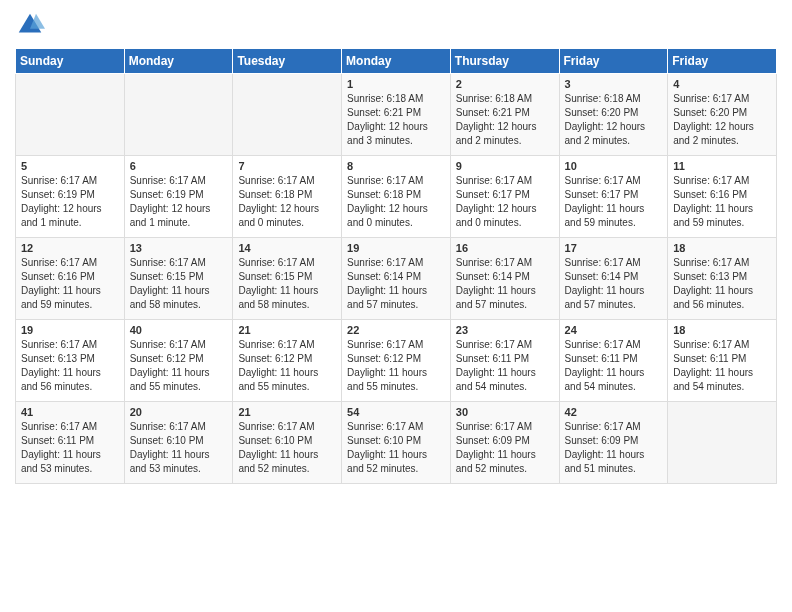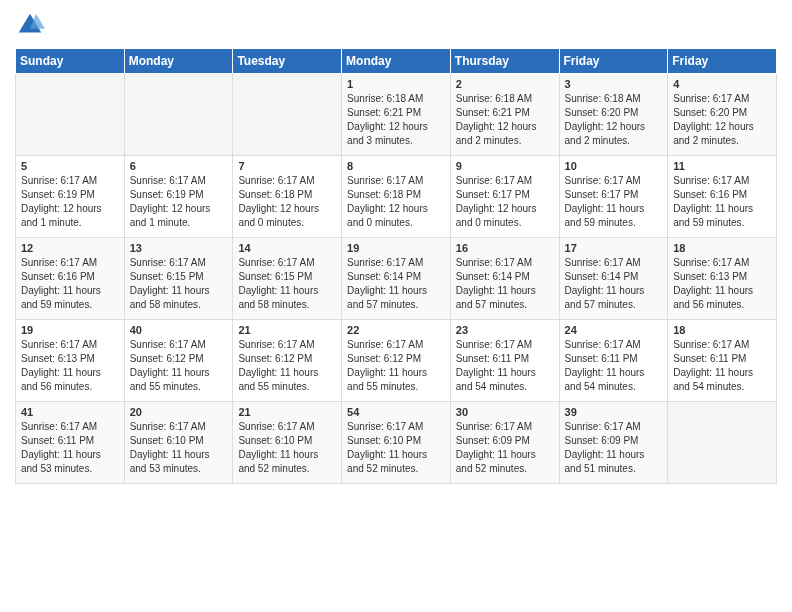--- a/index.html
+++ b/index.html
@@ -353,21 +353,21 @@
 and 52 minutes.</div>
           </td>
           <td>
             <span class="day-number">30</span>
             <div class="day-info" style="white-space: pre-line;">Sunrise: 6:17 AM
 Sunset: 6:09 PM
 Daylight: 11 hours
 and 52 minutes.</div>
           </td>
           <td>
-            <span class="day-number">39</span>
+            <span class="day-number">42</span>
             <div class="day-info" style="white-space: pre-line;">Sunrise: 6:17 AM
 Sunset: 6:09 PM
 Daylight: 11 hours
 and 51 minutes.</div>
           </td>
           <td class="empty-cell"></td>
         </tr>
       </tbody>
   </table>
 </div>

